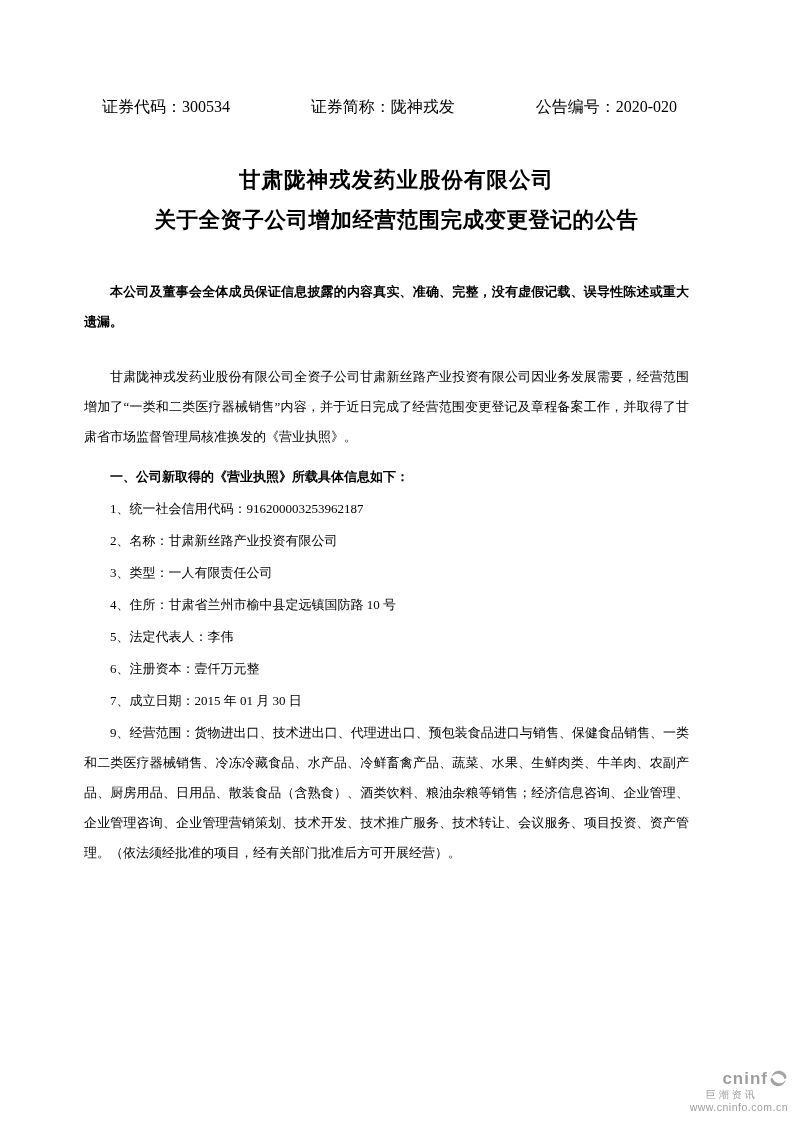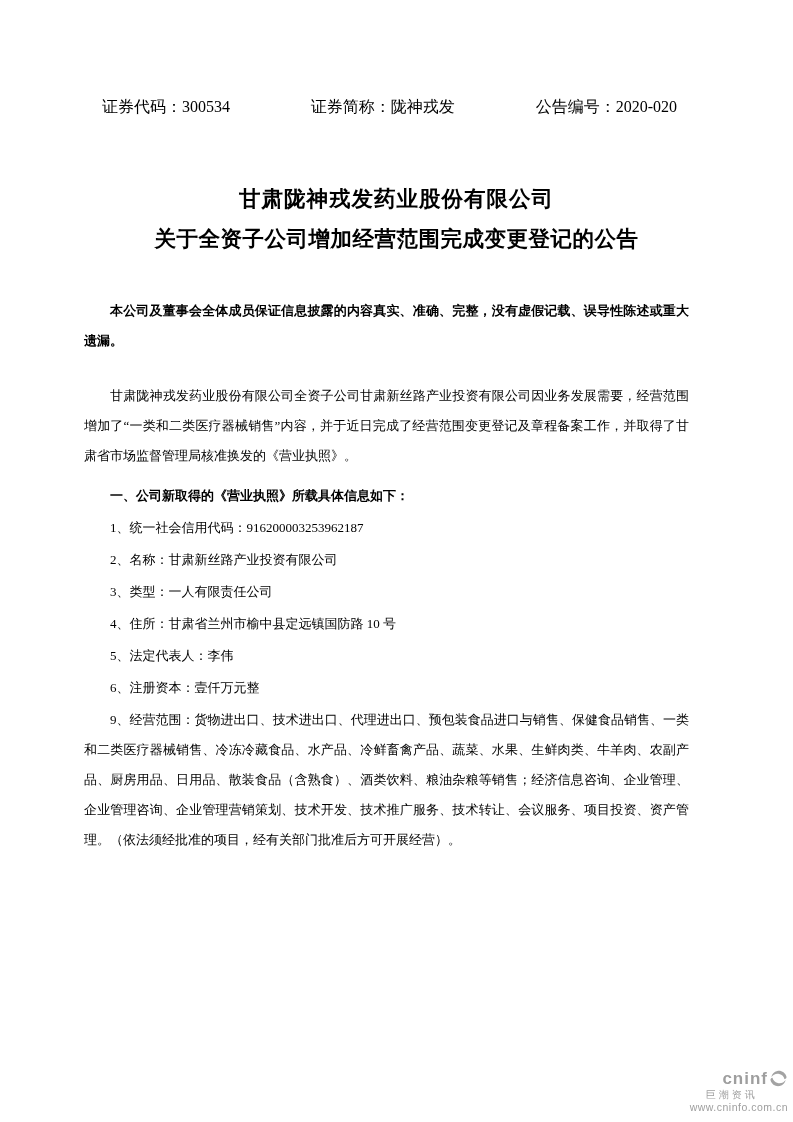--- a/index.html
+++ b/index.html
@@ -20,21 +20,21 @@
   }
   .header-row {
     display: flex;
     justify-content: space-between;
     margin: 0 116px 0 102px;
     font-size: 16px;
     line-height: 22px;
     white-space: nowrap;
   }
   .title1 {
-    margin: 69px 0 0 0;
+    margin: 50px 0 0 0;
     font-size: 21.5px;
     font-weight: bold;
     text-align: center;
     line-height: 24px;
     letter-spacing: 1px;
   }
   .title2 {
     margin: 15px 0 0 0;
     font-size: 21.5px;
     font-weight: bold;
@@ -115,20 +115,21 @@
   <div class="body-text">
     <p class="disclaimer">本公司及董事会全体成员保证信息披露的内容真实、准确、完整，没有虚假记载、误导性陈述或重大遗漏。</p>
     <p>甘肃陇神戎发药业股份有限公司全资子公司甘肃新丝路产业投资有限公司因业务发展需要，经营范围增加了“一类和二类医疗器械销售”内容，并于近日完成了经营范围变更登记及章程备案工作，并取得了甘肃省市场监督管理局核准换发的《营业执照》。</p>
     <p class="section-heading">一、公司新取得的《营业执照》所载具体信息如下：</p>
     <p class="license-item">1、统一社会信用代码：916200003253962187</p>
     <p class="license-item">2、名称：甘肃新丝路产业投资有限公司</p>
     <p class="license-item">3、类型：一人有限责任公司</p>
     <p class="license-item">4、住所：甘肃省兰州市榆中县定远镇国防路 10 号</p>
     <p class="license-item">5、法定代表人：李伟</p>
     <p class="license-item">6、注册资本：壹仟万元整</p>
+    <p class="license-item">7、成立日期：2015 年 01 月 30 日</p>
     <p class="license-item">9、经营范围：货物进出口、技术进出口、代理进出口、预包装食品进口与销售、保健食品销售、一类和二类医疗器械销售、冷冻冷藏食品、水产品、冷鲜畜禽产品、蔬菜、水果、生鲜肉类、牛羊肉、农副产品、厨房用品、日用品、散装食品（含熟食）、酒类饮料、粮油杂粮等销售；经济信息咨询、企业管理、企业管理咨询、企业管理营销策划、技术开发、技术推广服务、技术转让、会议服务、项目投资、资产管理。（依法须经批准的项目，经有关部门批准后方可开展经营）。</p>
   </div>
 
   <div class="footer-logo">
     <div class="brand-row">
       <span class="brand-text">cninf</span>
       <span class="swirl-icon">
         <svg width="19" height="19" viewBox="0 0 24 24" fill="#a3a3a3" xmlns="http://www.w3.org/2000/svg">
           <path d="M22 9.5 C20.5 4.5 15.5 1.5 10.5 2.5 C6.5 3.3 3.5 6.5 3 10.5 C5 7 9 5.2 13 6.2 C16.5 7 19 9.5 19.6 12.8 C21.5 12.4 22.5 11.2 22 9.5 Z"></path>
           <path d="M2 14.5 C3.5 19.5 8.5 22.5 13.5 21.5 C17.5 20.7 20.5 17.5 21 13.5 C19 17 15 18.8 11 17.8 C7.5 17 5 14.5 4.4 11.2 C2.5 11.6 1.5 12.8 2 14.5 Z"></path>

